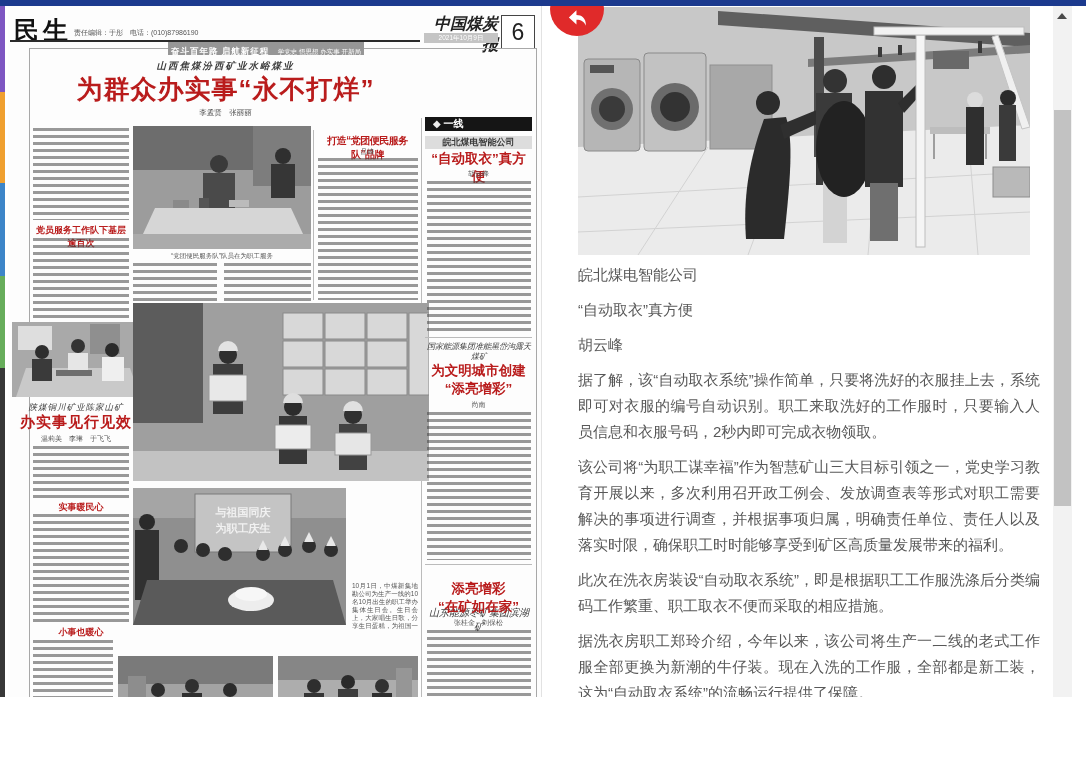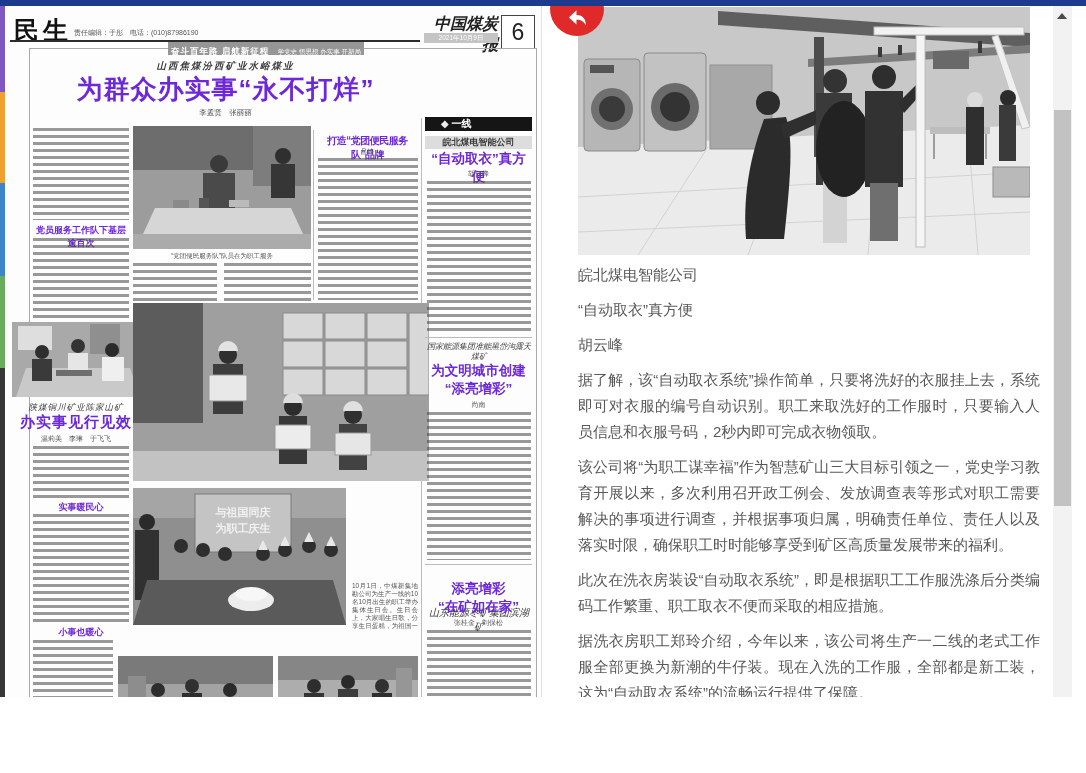--- a/index.html
+++ b/index.html
@@ -4,21 +4,21 @@
 <style>
   html,body{margin:0;padding:0;background:#fff;}
   #app{position:relative;width:1086px;height:697px;overflow:hidden;background:#fff;
        font-family:"Liberation Sans","DejaVu Sans",sans-serif;}
   .abs{position:absolute;}
   
   .tb{background-image:repeating-linear-gradient(180deg,rgba(70,70,70,.55) 0 3px,transparent 3px 7px);}
   .tb2{background-image:repeating-linear-gradient(180deg,rgba(70,70,70,.5) 0 3px,transparent 3px 7.5px);}
   .cap{font-size:6.5px;line-height:8px;color:#555;text-align:justify;overflow:hidden;}
   .kick{font-family:"Liberation Serif","DejaVu Serif",serif;color:#3c3c3c;}
-  .np-headline{font-weight:bold;color:#6d28d9;text-align:center;}
+  .np-headline{font-weight:bold;color:#b91c1c;text-align:center;}
   .byline{color:#555;text-align:center;}
   .vrule{background:#bbb;width:1px;}
   .hrule{background:#bbb;height:1px;}
   
   .rp-line{width:462px;font-size:15px;line-height:26px;margin:0 0 9px 0;color:#585858;
            text-align:justify;word-break:break-all;}
   
   .sb-track{background:#f2f2f2;}
   .sb-thumb{background:#c2c2c2;}
   .tri-up{width:0;height:0;border-left:5px solid transparent;border-right:5px solid transparent;
@@ -193,21 +193,21 @@
         <rect x="94" y="37" width="20" height="36" fill="#2e2e2e"></rect>
       <rect x="118" y="12" width="16" height="30" fill="#969696"></rect>
     </svg>
     <div class="abs tb2" style="left:110px;top:738px;width:155px;height:30px;"></div>
     <div class="abs tb2" style="left:270px;top:738px;width:140px;height:30px;"></div>
 
     <div class="abs np-headline" style="left:308px;top:128px;width:103px;font-size:10px;letter-spacing:-0.5px;">打造“党团便民服务队”品牌</div>
     <div class="abs byline" style="left:308px;top:141px;width:103px;font-size:7px;">吕峰</div>
     <div class="abs tb" style="left:310px;top:152px;width:100px;height:142px;"></div>
 
-    <div class="abs" style="left:417px;top:111px;width:107px;height:14px;background:#151515;color:#fff;font-size:10px;line-height:14px;font-weight:bold;padding-left:16px;box-sizing:border-box;">
+    <div class="abs" style="left:417px;top:111px;width:107px;height:14px;background:#151515;color:#fff;font-size:10px;line-height:14px;font-weight:bold;padding-left:8px;box-sizing:border-box;">
       <span style="color:#eee;">◆ </span><span>一线</span>
     </div>
 
     <div class="abs kick" style="left:417px;top:130px;width:107px;text-align:center;font-size:9px;font-weight:bold;background:#ddd;">皖北煤电智能公司</div>
     <div class="abs np-headline" style="left:417px;top:144px;width:107px;font-size:13.5px;">“自动取衣”真方便</div>
     <div class="abs byline" style="left:417px;top:163px;width:107px;font-size:7px;">胡云峰</div>
     <div class="abs tb" style="left:419px;top:175px;width:104px;height:152px;"></div>
 
     <div class="abs hrule" style="left:417px;top:331px;width:107px;"></div>
 

